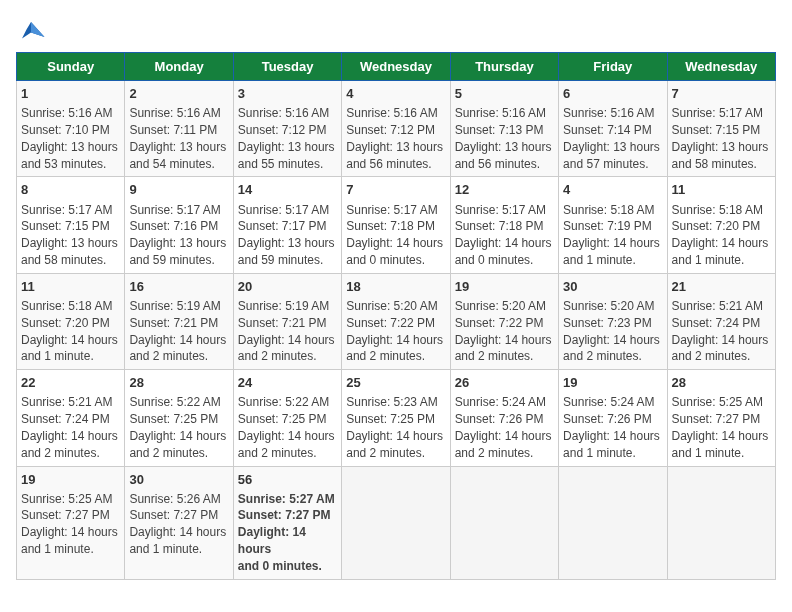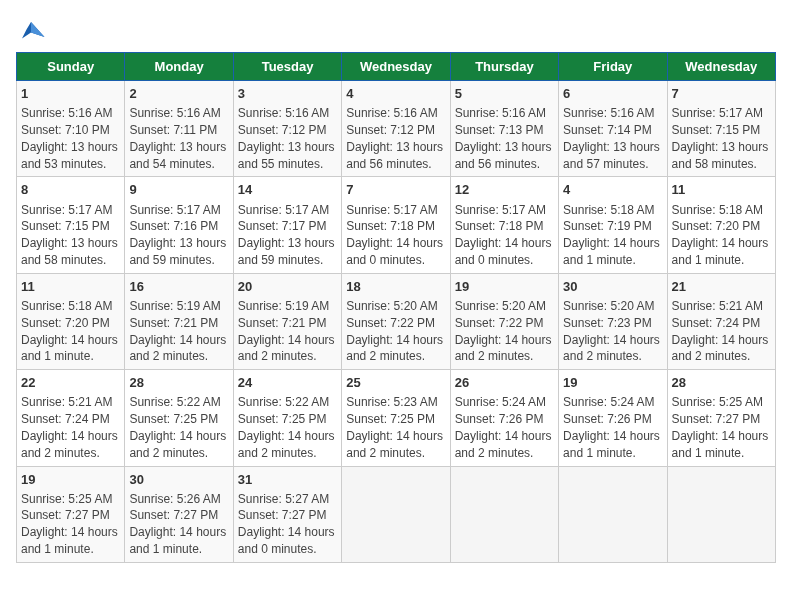--- a/index.html
+++ b/index.html
@@ -335,22 +335,22 @@
 and 1 minute.</div>
         </td>
         <td>
           <span class="day-num">30</span>
           <div class="day-info" style="white-space: pre-line;">Sunrise: 5:26 AM
 Sunset: 7:27 PM
 Daylight: 14 hours
 and 1 minute.</div>
         </td>
         <td>
-          <span class="day-num">31</span>
-          <div class="day-info" style="white-space: pre-line;">Sunrise: 5:27 AM
+          <span class="day-num">56</span>
+          <div class="day-info" style="white-space: pre-line; font-weight: bold;">Sunrise: 5:27 AM
 Sunset: 7:27 PM
 Daylight: 14 hours
 and 0 minutes.</div>
         </td>
         <td class="empty-cell"></td>
         <td class="empty-cell"></td>
         <td class="empty-cell"></td>
         <td class="empty-cell"></td>
       </tr>
     </tbody>

